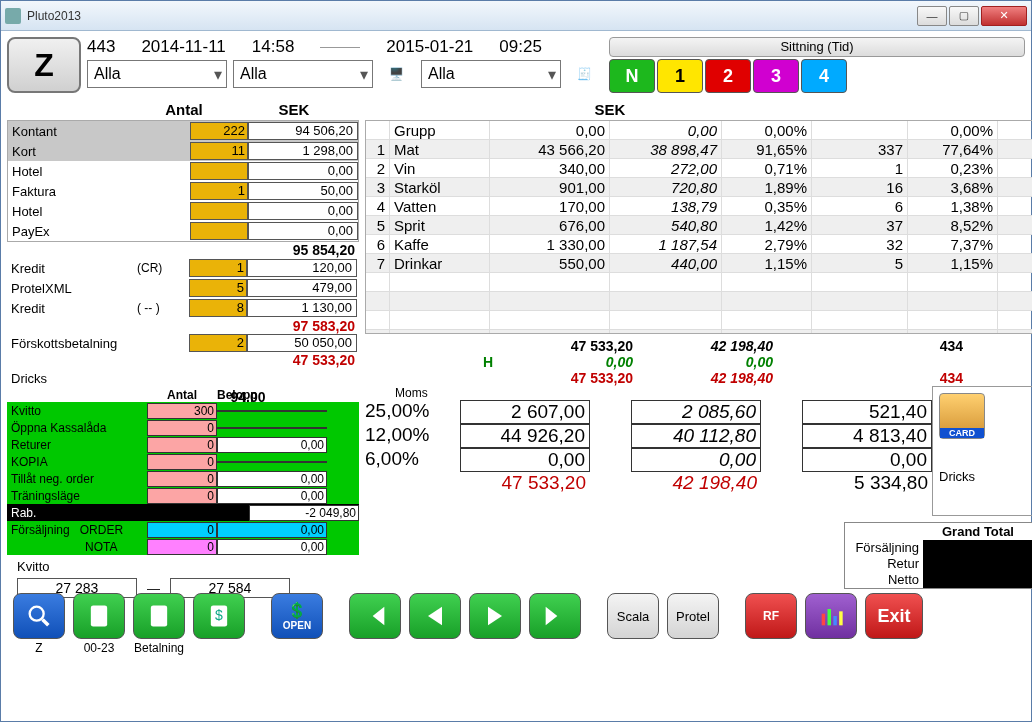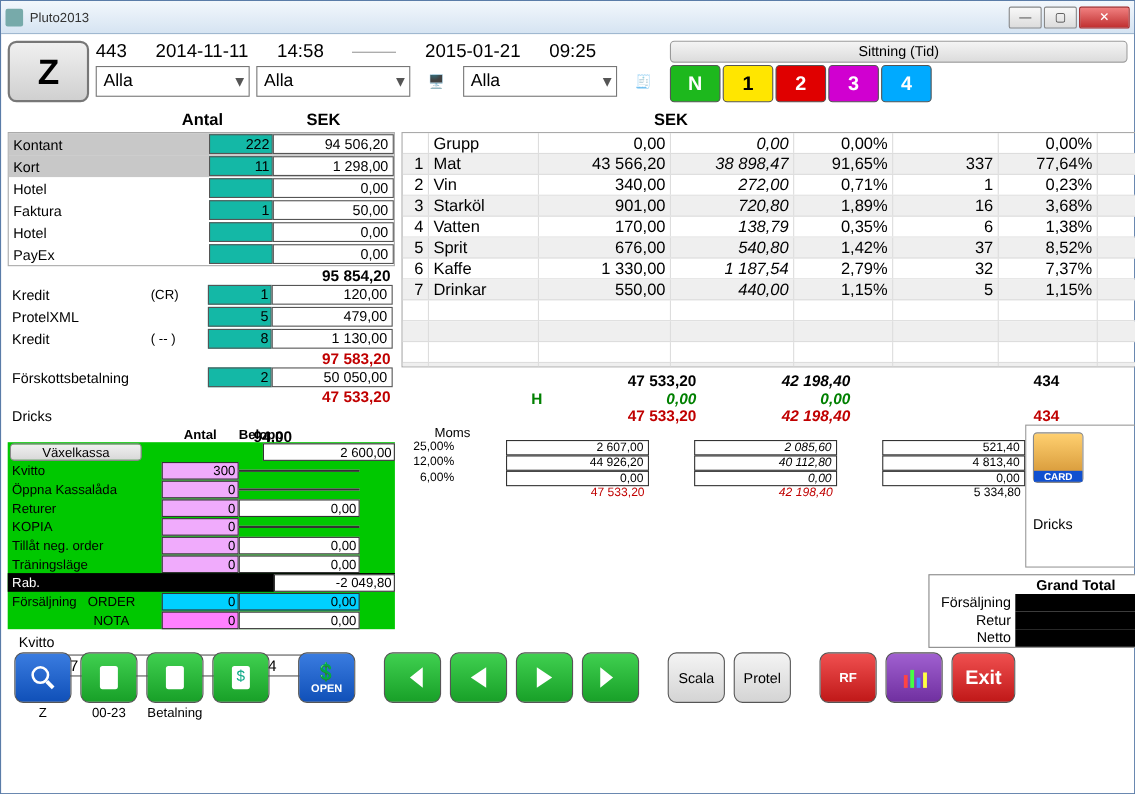--- a/index.html
+++ b/index.html
@@ -31,50 +31,50 @@
 .leftpane { width: 360px; display:flex; flex-direction:column; }
 .rightpane { flex:1; display:flex; flex-direction:column; }
 
 .headerrow { display:flex; font-weight:bold; font-size:15px; padding:2px 0;}
 .headerrow .h1{ flex:1;} .headerrow .h2{width:90px; text-align:center;} .headerrow .h3{width:130px; text-align:center;}
 
 .ptable { border:1px solid #aaa; }
 .prow { display:flex; align-items:center; height:20px; }
 .prow .lab{ width:130px; padding-left:4px; font-size:13px;}
 .prow .lab2{ width:52px; font-size:12px;}
-.prow .val1{ width:58px; text-align:right; border:1px solid #555; background:#14b8a6; font-size:13px; padding-right:2px; height:18px; line-height:16px;}
+.prow .val1{ width:58px; text-align:right; border:1px solid #555; background:#eab308; font-size:13px; padding-right:2px; height:18px; line-height:16px;}
 .prow .val2{ width:110px; text-align:right; border:1px solid #555; background:#fff; font-size:13px; padding-right:4px; height:18px; line-height:16px;}
 .prow.gray{ background:#c8c8c8;}
 .totrow { text-align:right; font-weight:bold; padding-right:4px; font-size:14px;}
 .totrow.red{ color:#c00000;}
 
 .greenbox { background:#00c800; display:flex; flex-direction:column; font-size:12px;}
 .grow{ display:flex; height:17px; align-items:center;}
 .grow .lab{ width:140px; padding-left:4px;}
-.grow .v1{ width:70px; text-align:right; background:#f0abfc; border:1px solid #333; padding-right:2px;}
+.grow .v1{ width:70px; text-align:right; background:#fca5a5; border:1px solid #333; padding-right:2px;}
 .grow .v2{ width:110px; text-align:right; background:#fff; border:1px solid #333; padding-right:2px;}
 .grow.rab .v2{ background:#fff;}
 .grow.order .v1{background:#00d0ff;} .grow.order .v2{background:#00d0ff;}
 .grow.nota .v1{background:#ff80ff;} .grow.nota .v2{background:#fff;}
 .vaxel{ width:120px; background:linear-gradient(#f0f0f0,#d8d8d8); border:1px solid #888; border-radius:4px; text-align:center; font-size:12px; margin:2px;}
 
 .kvittorow{ display:flex; gap:10px; align-items:center; padding:4px 10px; font-size:13px;}
 .kvittorow .kbox{ width:120px; border:1px solid #555; text-align:center; padding:1px; font-size:14px;}
 
 .righttable { border:1px solid #aaa; height:230px; overflow:hidden;}
 .rrow{ display:flex; height:19px; border-bottom:1px solid #ddd; font-size:15px; align-items:flex-end;}
 .rrow.alt{ background:#efefef;}
 .rrow>div{ border-right:1px solid #ddd; padding:0 4px; height:100%; display:flex; align-items:center;}
 .rc0{width:24px; justify-content:flex-end;} .rc1{width:100px;} .rc2{width:120px; justify-content:flex-end;} .rc3{width:112px; justify-content:flex-end; font-style:italic;} .rc4{width:90px; justify-content:flex-end;} .rc5{width:96px; justify-content:flex-end;} .rc6{width:90px; justify-content:flex-end;}
 
 .sumrow{ display:flex; font-size:14px; font-weight:bold; padding:0 4px;}
 .sumrow>div{ text-align:right;}
 .sc{ width:140px;} .sred{color:#c00000;} .sgrn{color:#008000; font-style:italic;}
 .momstable{ }
-.mrow{ display:flex; font-size:11px;gap:41px;}
+.mrow{ display:flex; font-size:19px;gap:41px;}
 .mrow .ml{ width:54px; text-align:right; padding-right:6px;}
 .mrow .mc{ width:130px; text-align:right; border:1px solid #333; padding-right:4px;}
 .mrow.tot .mc{border:none; font-weight:normal;}
 .mrow.tot.red{color:#c00000;}
 
 .cardbox{ border:1px solid #999; width:180px; height:130px; padding:6px; font-size:13px; margin-left:auto;}
 .cardicon{ width:46px; height:46px; background:linear-gradient(#ffd070,#d09030); border:1px solid #888; border-radius:4px; position:relative; margin-bottom:4px;}
 .cardicon::after{content:"CARD"; position:absolute; bottom:0; left:0; right:0; background:#1050d0; color:#fff; font-size:9px; text-align:center; font-weight:bold;}
 
 .grandbox{ border:1px solid #888; background:#fff; width:268px; margin-left:auto; margin-top:6px; font-size:13px;}
@@ -220,25 +220,20 @@
             <div class="lab">Dricks</div>
             <div style="flex:1;text-align:center;font-weight:bold;font-size:14px;margin-top:37px;">94,00</div>
           </div>
 
         <div style="display:flex;font-weight:bold;font-size:12px;">
             <div style="width:140px;"></div>
             <div style="width:70px;text-align:center;">Antal</div>
             <div style="width:110px;">Belopp</div>
           </div>
         <div class="greenbox">
-          <div class="grow">
-              <div class="vaxel">Växelkassa</div>
-              <div style="flex:1"></div>
-              <div class="v2" style="width:120px;">2 600,00</div>
-            </div>
           <div id="grows">
               <div class="grow">
                 <div class="lab">Kvitto</div>
                 <div class="v1">300</div>
                 <div class="v2"></div>
               </div>
               <div class="grow">
                 <div class="lab">Öppna Kassalåda</div>
                 <div class="v1">0</div>
                 <div class="v2"></div>

